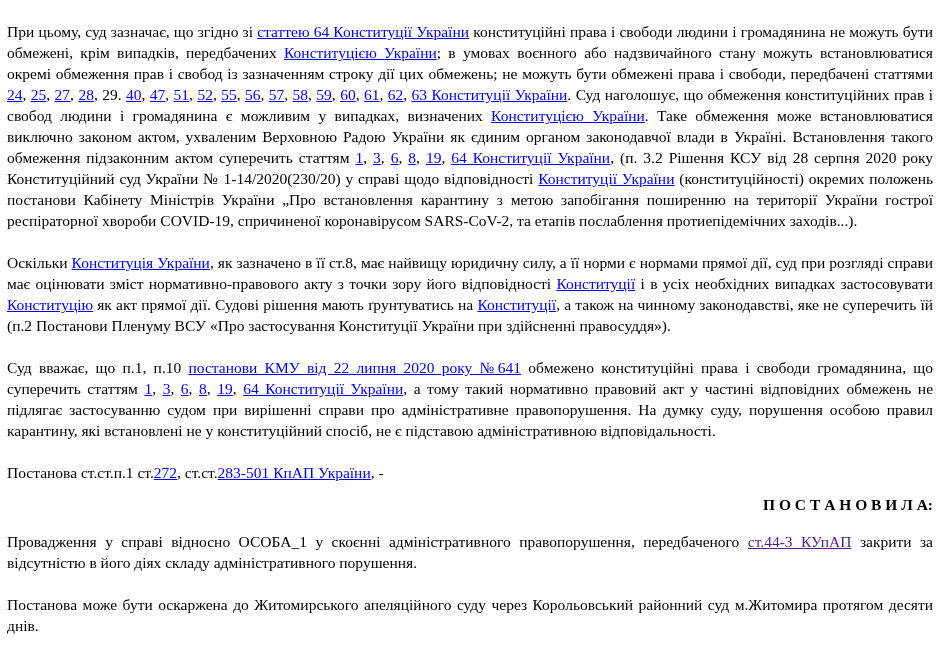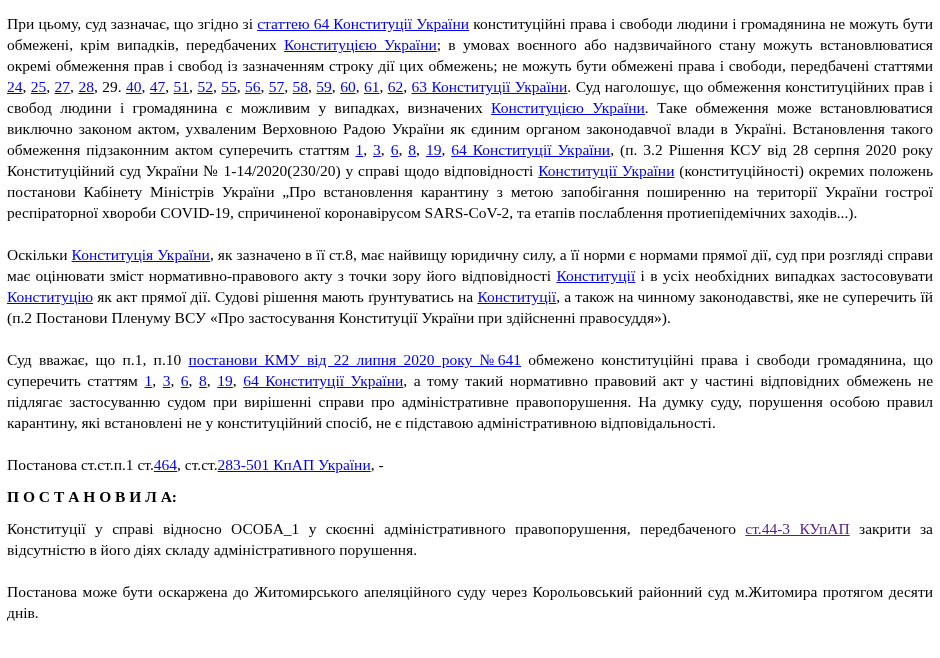--- a/index.html
+++ b/index.html
@@ -11,25 +11,25 @@
     width: 940px;
     box-sizing: border-box;
     padding: 5px 7px 8px 7px;
     font-family: "Liberation Serif", "DejaVu Serif", serif;
     font-size: 15.5px;
     line-height: 21px;
     color: #000000;
     background: #ffffff;
   }
   .doc p {
-    margin: 8px 0 21px 0;
+    margin: 16px 0 21px 0;
     text-align: justify;
   }
   .doc p.center {
-    text-align: left;
+    text-align: right;
   }
   .doc p.bold {
     font-weight: bold;
   }
   .doc p.heading {
     margin-top: -10px;
     margin-bottom: 11px;
   }
   .lnk {
     color: var(--link-color, #0000EE);
@@ -40,17 +40,17 @@
     color: var(--visited-link-color, #551A8B);
   }
 </style>
 </head>
 <body>
 
 <main class="doc" style="background: rgb(255, 255, 255); color: rgb(0, 0, 0);">
     <p><span>При цьому, суд зазначає, що згідно зі </span><a class="lnk">статтею 64 Конституції України</a><span> конституційні права і свободи людини і громадянина не можуть бути обмежені, крім випадків, передбачених </span><a class="lnk">Конституцією України</a><span>; в умовах воєнного або надзвичайного стану можуть встановлюватися окремі обмеження прав і свобод із зазначенням строку дії цих обмежень; не можуть бути обмежені права і свободи, передбачені статтями </span><a class="lnk">24</a><span>, </span><a class="lnk">25</a><span>, </span><a class="lnk">27</a><span>, </span><a class="lnk">28</a><span>, 29. </span><a class="lnk">40</a><span>, </span><a class="lnk">47</a><span>, </span><a class="lnk">51</a><span>, </span><a class="lnk">52</a><span>, </span><a class="lnk">55</a><span>, </span><a class="lnk">56</a><span>, </span><a class="lnk">57</a><span>, </span><a class="lnk">58</a><span>, </span><a class="lnk">59</a><span>, </span><a class="lnk">60</a><span>, </span><a class="lnk">61</a><span>, </span><a class="lnk">62</a><span>, </span><a class="lnk">63 Конституції України</a><span>. Суд наголошує, що обмеження конституційних прав і свобод людини і громадянина є можливим у випадках, визначених </span><a class="lnk">Конституцією України</a><span>. Таке обмеження може встановлюватися виключно законом актом, ухваленим Верховною Радою України як єдиним органом законодавчої влади в Україні. Встановлення такого обмеження підзаконним актом суперечить статтям </span><a class="lnk">1</a><span>, </span><a class="lnk">3</a><span>, </span><a class="lnk">6</a><span>, </span><a class="lnk">8</a><span>, </span><a class="lnk">19</a><span>, </span><a class="lnk">64 Конституції України</a><span>, (п. 3.2 Рішення КСУ від 28 серпня 2020 року Конституційний суд України № 1-14/2020(230/20) у справі щодо відповідності </span><a class="lnk">Конституції України</a><span> (конституційності) окремих положень постанови Кабінету Міністрів України „Про встановлення карантину з метою запобігання поширенню на території України гострої респіраторної хвороби COVID-19, спричиненої коронавірусом SARS-CoV-2, та етапів послаблення протиепідемічних заходів...).</span></p>
     <p><span>Оскільки </span><a class="lnk">Конституція України</a><span>, як зазначено в її ст.8, має найвищу юридичну силу, а її норми є нормами прямої дії, суд при розгляді справи має оцінювати зміст нормативно-правового акту з точки зору його відповідності </span><a class="lnk">Конституції</a><span> і в усіх необхідних випадках застосовувати </span><a class="lnk">Конституцію</a><span> як акт прямої дії. Судові рішення мають ґрунтуватись на </span><a class="lnk">Конституції</a><span>, а також на чинному законодавстві, яке не суперечить їй (п.2 Постанови Пленуму ВСУ «Про застосування Конституції України при здійсненні правосуддя»).</span></p>
     <p><span>Суд вважає, що п.1, п.10 </span><a class="lnk">постанови КМУ від 22 липня 2020 року №641</a><span> обмежено конституційні права і свободи громадянина, що суперечить статтям </span><a class="lnk">1</a><span>, </span><a class="lnk">3</a><span>, </span><a class="lnk">6</a><span>, </span><a class="lnk">8</a><span>, </span><a class="lnk">19</a><span>, </span><a class="lnk">64 Конституції України</a><span>, а тому такий нормативно правовий акт у частині відповідних обмежень не підлягає застосуванню судом при вирішенні справи про адміністративне правопорушення. На думку суду, порушення особою правил карантину, які встановлені не у конституційний спосіб, не є підставою адміністративною відповідальності.</span></p>
-    <p><span>Постанова ст.ст.п.1 ст.</span><a class="lnk">464</a><span>, ст.ст.</span><a class="lnk">283-501 КпАП України</a><span>, -</span></p>
+    <p><span>Постанова ст.ст.п.1 ст.</span><a class="lnk">272</a><span>, ст.ст.</span><a class="lnk">283-501 КпАП України</a><span>, -</span></p>
     <p class="center bold heading"><span>П О С Т А Н О В И Л А:</span></p>
-    <p><span>Конституції у справі відносно ОСОБА_1 у скоєнні адміністративного правопорушення, передбаченого </span><a class="lnk visited">ст.44-3 КУпАП</a><span> закрити за відсутністю в його діях складу адміністративного порушення.</span></p>
+    <p><span>Провадження у справі відносно ОСОБА_1 у скоєнні адміністративного правопорушення, передбаченого </span><a class="lnk visited">ст.44-3 КУпАП</a><span> закрити за відсутністю в його діях складу адміністративного порушення.</span></p>
     <p><span>Постанова може бути оскаржена до Житомирського апеляційного суду через Корольовський районний суд м.Житомира протягом десяти днів.</span></p>
   </main>
 
 </body></html>

